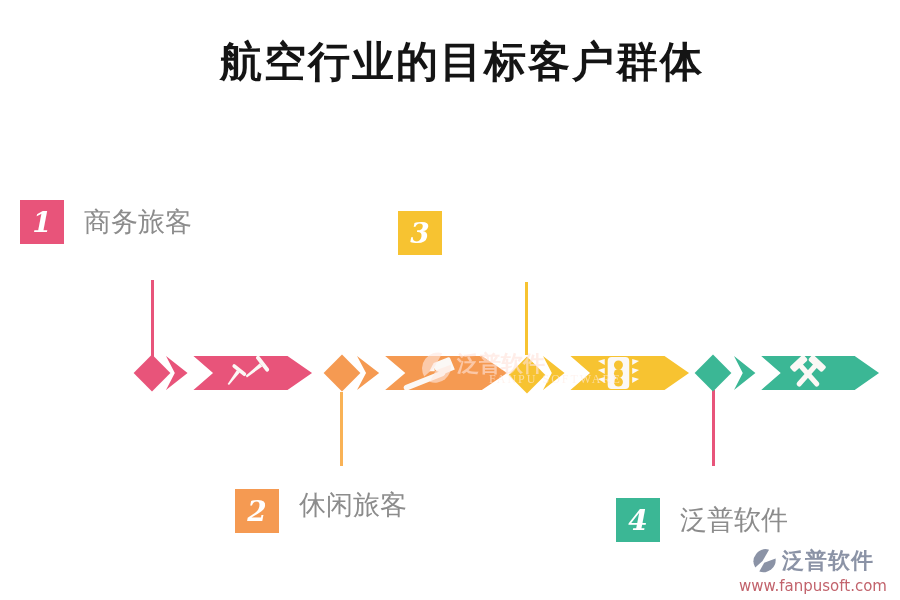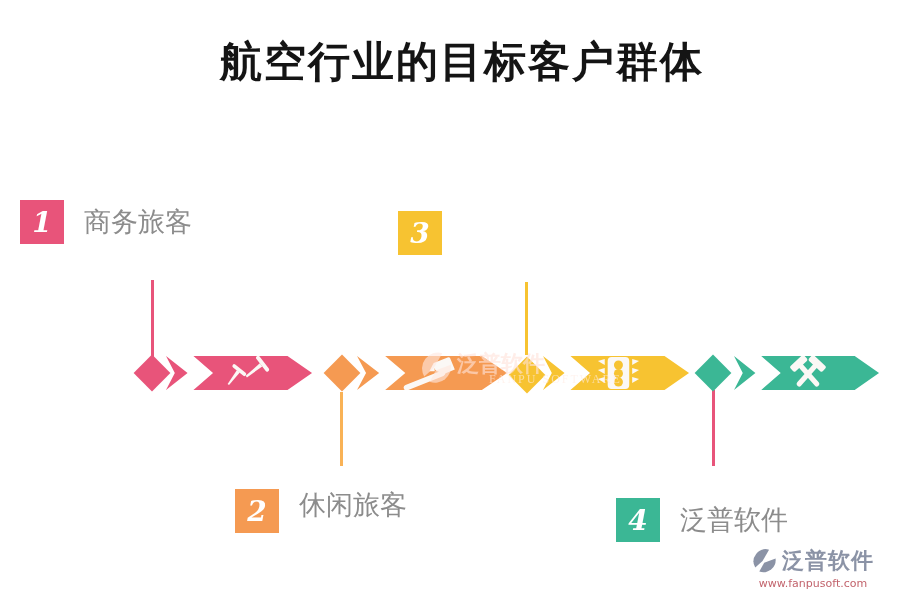--- a/index.html
+++ b/index.html
@@ -44,21 +44,21 @@
   .wm-center{position:absolute;left:420px;top:351px;display:flex;align-items:center;opacity:0.62;}
   .wm-center .wm-text{margin-left:3px;}
   .wm-center .wm-brand{font-size:22px;font-weight:bold;color:#ffe3da;line-height:22px;}
   .wm-center .wm-brand-en{font-size:12px;letter-spacing:2px;color:#ffece4;
         font-family:Liberation Serif, serif;line-height:10px;padding-left:32px;}
 
   
   .footer-logo{position:absolute;left:732px;top:546px;width:162px;text-align:center;}
   .footer-row{display:flex;align-items:center;justify-content:center;}
   .footer-brand{font-size:22px;font-weight:bold;color:#8b93a6;margin-left:4px;letter-spacing:1px;}
-  .footer-url{font-size:11px;color:#c2636c;margin-top:1px;
+  .footer-url{font-size:15px;color:#c2636c;margin-top:1px;
         font-family:"DejaVu Sans","Liberation Sans",sans-serif;}
 </style>
 </head>
 <body>
 
 <div id="canvas">
 
   <div class="title">航空行业的目标客户群体</div>
 
   <div class="callout" style="left:20px;top:200px;">

